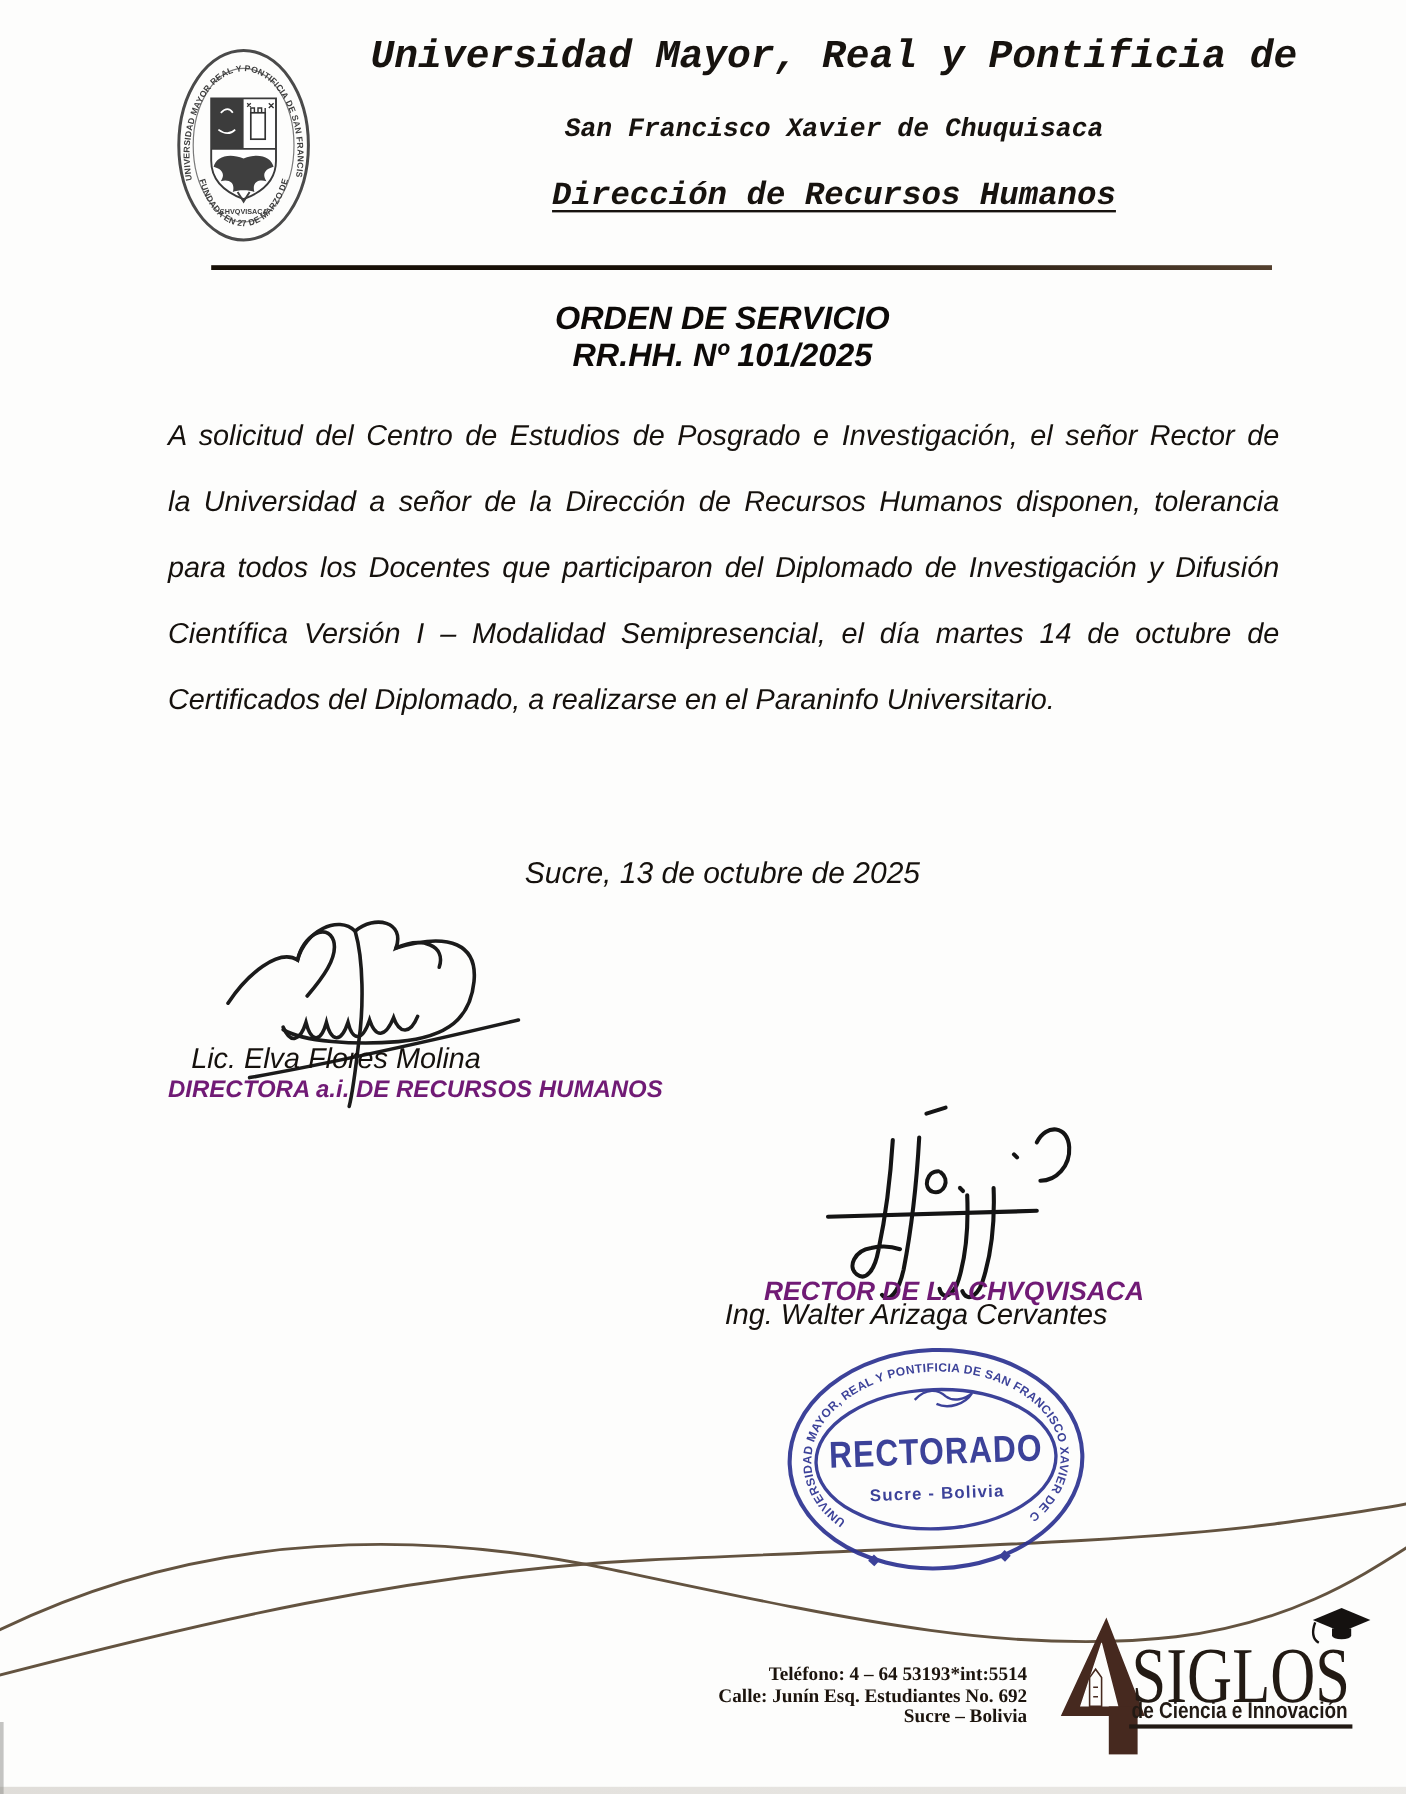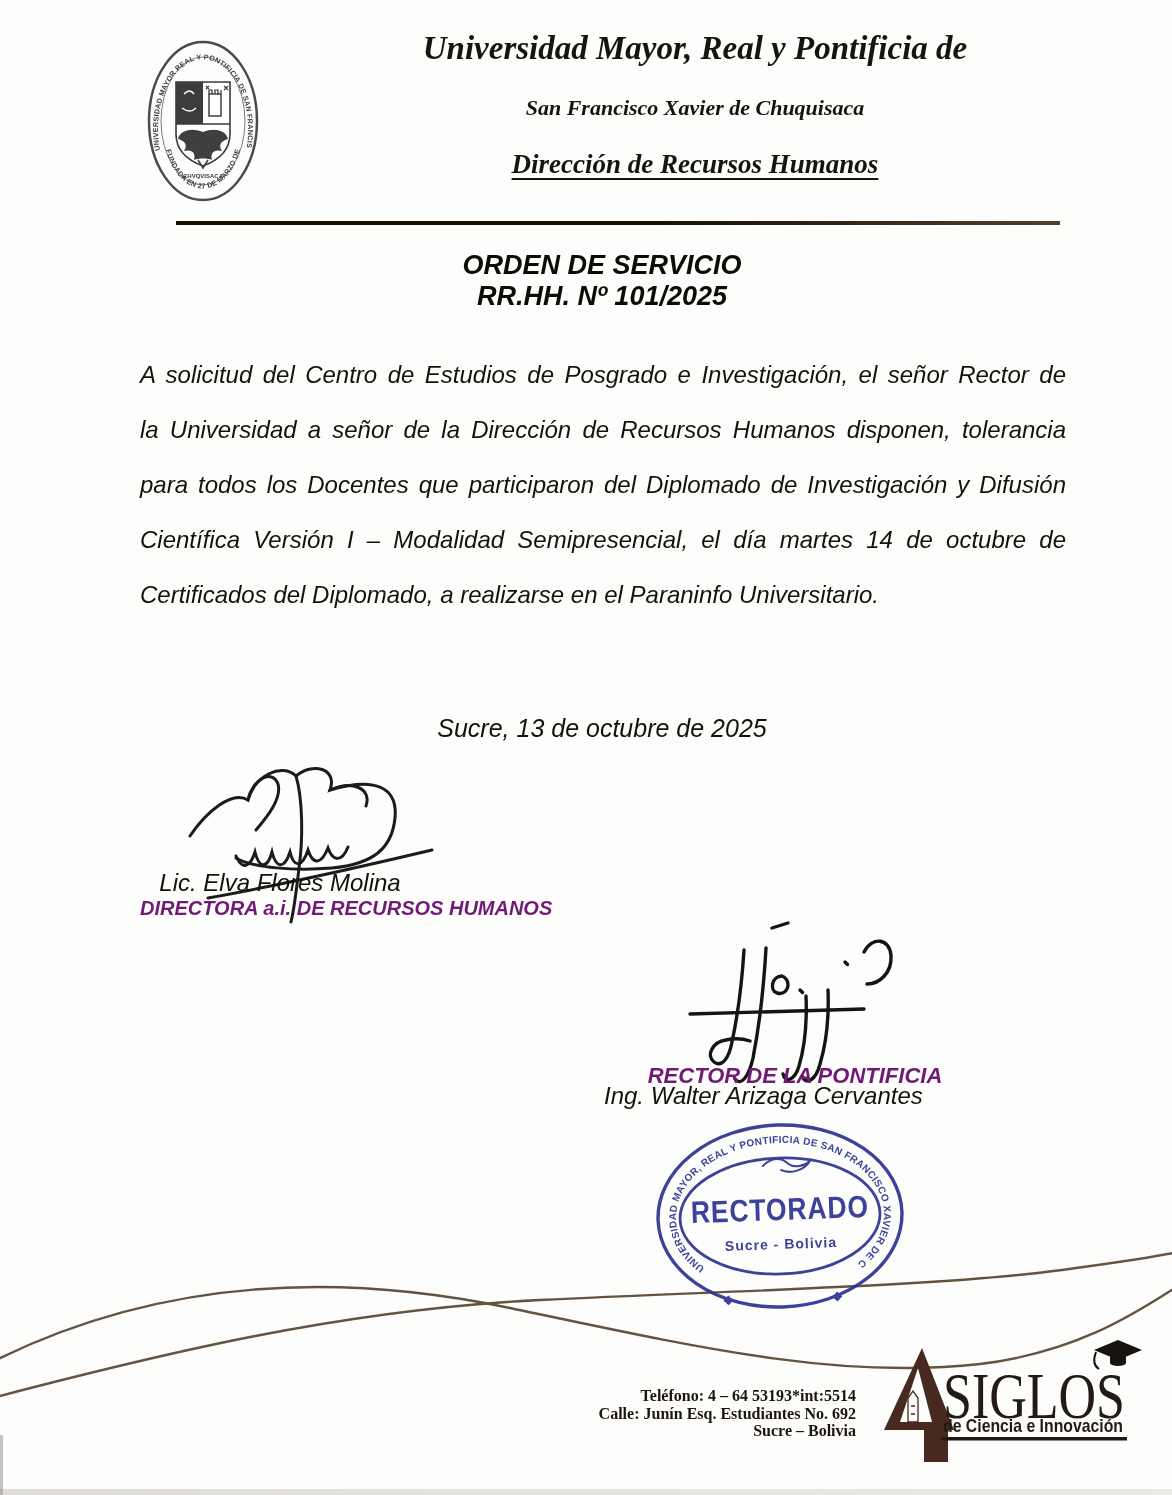--- a/index.html
+++ b/index.html
@@ -1,31 +1,31 @@
 <!DOCTYPE html>
 <html><head>
 <meta charset="utf-8">
 <style>
   html,body{margin:0;padding:0;background:#ffffff;}
   .page{position:relative;width:1172px;height:1495px;background:#fdfdfc;overflow:hidden;
         font-family:"Liberation Sans",sans-serif;color:#17120e;}
   .abs{position:absolute;}
   
   .letterhead{left:300px;top:18px;width:790px;text-align:center;z-index:2;}
-  .lh-line{font-family:Liberation Serif, serif;font-style:italic;font-weight:bold;color:#17130f;}
+  .lh-line{font-family:Liberation Mono, monospace;font-style:italic;font-weight:bold;color:#17130f;}
   .lh-1{font-size:33px;line-height:60px;}
   .lh-2{font-size:22px;line-height:60px;}
   .lh-3{font-size:27px;line-height:52px;text-decoration:underline;text-underline-offset:5px;}
   .header-rule{left:176px;top:221px;width:884px;height:4px;
                background:linear-gradient(to right,#181007 0 55%,#53402e);z-index:2;}
   
   .doc-title{left:16px;top:250px;width:1172px;text-align:center;z-index:2;
              font-weight:bold;font-style:italic;font-size:27px;line-height:31px;color:#0d0a08;}
   
-  .body-block{left:140px;top:347px;width:926px;z-index:2;}
+  .body-block{left:140px;top:336px;width:926px;z-index:2;}
   .body-line{font-style:italic;font-size:24px;line-height:55px;white-space:nowrap0;
              text-align:justify;text-align-last:justify;color:#15110d;}
   .body-line.last{text-align:center;text-align-last:left;}
   
   .date-line{left:16px;top:714px;width:1172px;text-align:center;z-index:2;
              font-style:italic;font-size:25px;color:#15110d;}
   
   .sig-name{font-style:italic;font-size:24px;color:#15110d;z-index:2;}
   .sig-role{font-style:italic;font-weight:bold;color:#701a75;z-index:2;}
   .sig1-name{left:130px;top:869px;width:300px;text-align:center;}
@@ -91,21 +91,21 @@
     <div class="body-line">para todos los Docentes que participaron del Diplomado de Investigación y Difusión</div>
     <div class="body-line">Científica Versión I – Modalidad Semipresencial, el día martes 14 de octubre de</div>
     <div class="body-line last">Certificados del Diplomado, a realizarse en el Paraninfo Universitario.</div>
   </div>
 
   <div class="abs date-line">Sucre, 13 de octubre de 2025</div>
 
   <div class="abs sig-name sig1-name">Lic. Elva Flores Molina</div>
   <div class="abs sig-role sig1-role">DIRECTORA a.i. DE RECURSOS HUMANOS</div>
   <div class="abs sig-name sig2-name">Ing. Walter Arizaga Cervantes</div>
-  <div class="abs sig-role sig2-role">RECTOR DE LA PONTIFICIA</div>
+  <div class="abs sig-role sig2-role">RECTOR DE LA CHVQVISACA</div>
 
   <svg class="abs ink-overlay" width="1172" height="1495" viewBox="0 0 1172 1495">
     <g fill="none" stroke="#1b1b1b" stroke-width="3" stroke-linecap="round">
       <path d="M 190 836 C 206 812, 232 790, 248 800 C 252 780, 272 768, 278 784 C 282 798, 268 816, 256 830"></path>
       <path d="M 248 800 C 254 776, 282 762, 296 776 C 312 762, 338 768, 330 790 C 352 780, 372 788, 366 806"></path>
       <path d="M 236 856 C 242 870, 250 868, 255 852 C 259 868, 267 870, 272 852 C 276 868, 284 870, 290 852 C 294 868, 302 868, 308 850 C 313 865, 321 865, 328 848 C 333 862, 342 862, 348 847"></path>
       <path d="M 296 776 C 303 800, 303 840, 299 868 C 296 894, 294 910, 291 922"></path>
       <path d="M 330 790 C 376 776, 398 788, 395 818 C 392 848, 374 864, 332 868 C 296 871, 252 868, 236 858"></path>
       <path d="M 208 898 C 276 886, 356 868, 432 850"></path>
     </g>

